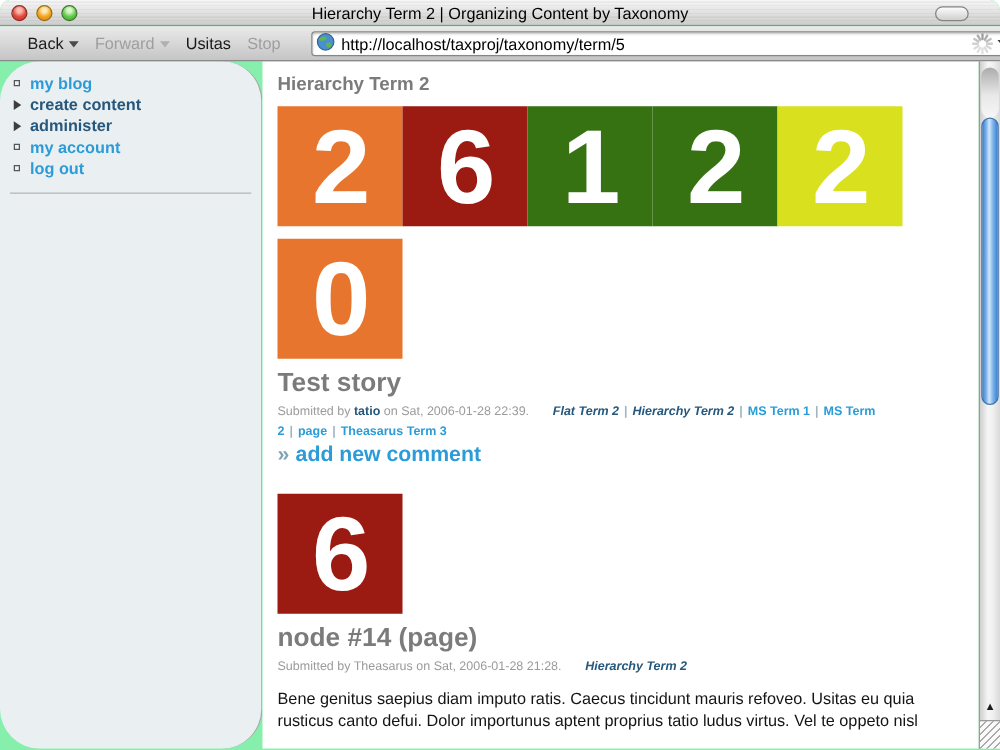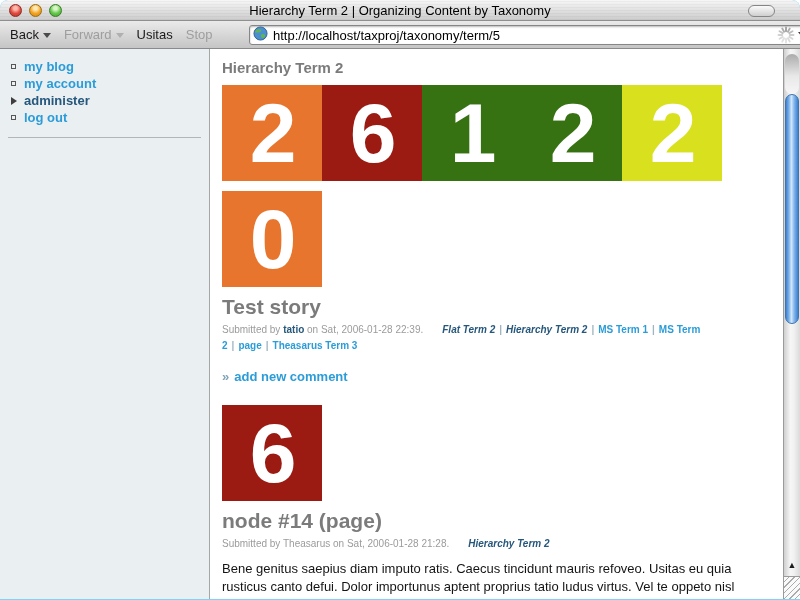--- a/index.html
+++ b/index.html
@@ -1,50 +1,50 @@
 <!DOCTYPE html>
 <html><head>
 <meta charset="utf-8">
 <style>
   html,body{margin:0;padding:0;background:#ffffff;}
   *{box-sizing:border-box;}
   .window{position:relative;width:800px;height:600px;overflow:hidden;
-    font-family:"Liberation Sans","DejaVu Sans",sans-serif;border-radius:8px 8px 0 0;background:#7dd3fc;}
+    font-family:"Liberation Sans","DejaVu Sans",sans-serif;border-radius:8px 8px 0 0;background:#86efac;}
 
   
   .titlebar{position:relative;height:21px;border-bottom:1px solid #8f8f8f;border-radius:8px 8px 0 0;
     background:repeating-linear-gradient(0deg, rgba(0,0,0,.035) 0 1px, rgba(255,255,255,0) 1px 3px),
                linear-gradient(#f7f7f7,#cccccc);}
   .lights{position:absolute;left:9px;top:4px;display:flex;gap:7px;}
   .light{width:13px;height:13px;border-radius:50%;}
   .light.red{background:radial-gradient(circle at 50% 30%, #ffb9ac 0 18%, #e04a3e 55%, #b5362c);border:1px solid #8f2b23;}
   .light.yellow{background:radial-gradient(circle at 50% 30%, #ffe9b5 0 18%, #f4a31f 55%, #cf8414);border:1px solid #9a6d10;}
   .light.green{background:radial-gradient(circle at 50% 30%, #d8f6c6 0 18%, #63c84b 55%, #44a030);border:1px solid #3b7b28;}
   .wtitle{text-align:center;font-size:13px;line-height:21px;color:#000;}
   .pill{position:absolute;right:25px;top:5px;width:27px;height:12px;border:1px solid #858585;
     border-radius:7px;background:linear-gradient(#fbfbfb,#cfcfcf);}
 
   
   .toolbar{position:relative;height:28px;border-bottom:1px solid #8a8a8a;
     background:linear-gradient(#eaeaea,#c5c5c5);display:flex;align-items:center;
-    padding-left:10px;font-size:13px;color:#1a1a1a;}
+    padding-left:22px;font-size:13px;color:#1a1a1a;}
   .tb-btn{display:flex;align-items:center;gap:4px;margin-right:13px;white-space:nowrap;cursor:default;}
   .tb-btn.disabled{color:#9e9e9e;}
   .caret{width:0;height:0;border-left:4px solid transparent;border-right:4px solid transparent;border-top:5px solid #4a4a4a;margin-top:2px;}
   .tb-btn.disabled .caret{border-top-color:#b0b0b0;}
   .urlfield{position:absolute;left:205px;top:4px;width:566px;height:20px;background:#fff;
     border:1px solid #868686;border-radius:3px;display:flex;align-items:center;padding:0 6px 0 3px;
     box-shadow:inset 0 1px 2px rgba(0,0,0,.28);margin-left:44px;}
   .url-text{flex:1;font-size:13px;color:#000;margin-left:5px;white-space:nowrap;overflow:hidden;}
   .url-caret{width:0;height:0;border-left:5px solid transparent;border-right:5px solid transparent;border-top:6px solid #3c3c3c;}
   .spinner{position:absolute;right:4px;top:4px;width:20px;height:20px;}
 
   
   .main{display:flex;height:550px;overflow:hidden;}
-  .sidebar{width:210px;background:#eaeff2;border-right:1px solid #a6a6a6;padding-top:9px;}
+  .sidebar{width:210px;background:#eaeff2;border-right:1px solid #a6a6a6;padding-top:9px;border-radius:32px;}
   .menu-item{display:flex;align-items:center;padding:2px 0 2px 11px;height:17px;font-weight:bold;font-size:13px;cursor:pointer;}
   .bullet.sq{width:5px;height:5px;border:1px solid #565656;background:#eef1f3;margin-right:8px;flex:none;}
   .bullet.tri{width:0;height:0;border-left:6px solid #3e3e3e;border-top:4px solid transparent;border-bottom:4px solid transparent;margin-right:7px;flex:none;}
   .menu-link.link{color:#2b9cd8;}
   .menu-link.visited{color:#26577c;}
   .sidebar-divider{height:1px;background:#b5b5b5;margin:11px 8px 0 8px;}
 
   .content{flex:1;padding:10px 0 0 12px;overflow:hidden;background:#fff;}
   .page-title{font-size:15px;font-weight:bold;color:#7b7b7b;margin:0;}
   .blocks{margin-top:9px;width:548px;display:flex;flex-wrap:wrap;row-gap:10px;}
@@ -53,21 +53,21 @@
 
   .node-title{font-size:21px;font-weight:bold;color:#7b7b7b;margin:8px 0 3px 0;}
   .meta{font-size:10px;color:#9b9b9b;line-height:16px;width:552px;}
   .meta a{text-decoration:none;font-weight:bold;cursor:pointer;}
   .author{color:#26577c;font-weight:bold;}
   .terms{margin-left:19px;}
   .term.visited{color:#26577c;font-style:italic;}
   .term.fresh{color:#2b9cd8;}
   .sep{color:#9fb6c2;margin:0 4px;font-weight:bold;}
   .nbody{font-size:13px;color:#141414;line-height:18px;width:556px;margin:8px 0 0 0;}
-  .nlinks{margin-top:15px;font-size:13px;font-weight:bold;}
+  .nlinks{margin-top:0;font-size:17px;font-weight:bold;}
   .nlinks a{color:#2b9cd8;text-decoration:none;cursor:pointer;}
   .marker{color:#7fa4b8;margin-right:5px;}
   .node2{margin-top:21px;}
   .node2 .blocks{margin-top:0;margin-bottom:6px;}
 
   
   .scrollbar{position:relative;width:17px;border-left:1px solid #9a9a9a;
     background:linear-gradient(90deg,#cfcfcf,#f6f6f6 40%,#f1f1f1 62%,#dadada);}
   .sb-cap{position:absolute;top:5px;left:1px;right:1px;height:40px;border-radius:7px;
     background:linear-gradient(#ababab,#e8e8e8 55%,#f6f6f6);}
@@ -142,26 +142,30 @@
 
   <div class="main">
 
     <div class="sidebar">
       <div class="menu">
           <div class="menu-item">
             <span class="bullet sq"></span>
             <span class="menu-link link">my blog</span>
           </div>
           <div class="menu-item">
+            <span class="bullet tri"></span>
+            <span class="menu-link visited">create content</span>
+          </div>
+          <div class="menu-item">
+            <span class="bullet tri"></span>
+            <span class="menu-link visited">administer</span>
+          </div>
+          <div class="menu-item">
             <span class="bullet sq"></span>
             <span class="menu-link link">my account</span>
-          </div>
-          <div class="menu-item">
-            <span class="bullet tri"></span>
-            <span class="menu-link visited">administer</span>
           </div>
           <div class="menu-item">
             <span class="bullet sq"></span>
             <span class="menu-link link">log out</span>
           </div>
         </div>
       <div class="sidebar-divider"></div>
     </div>
 
     <div class="content">

